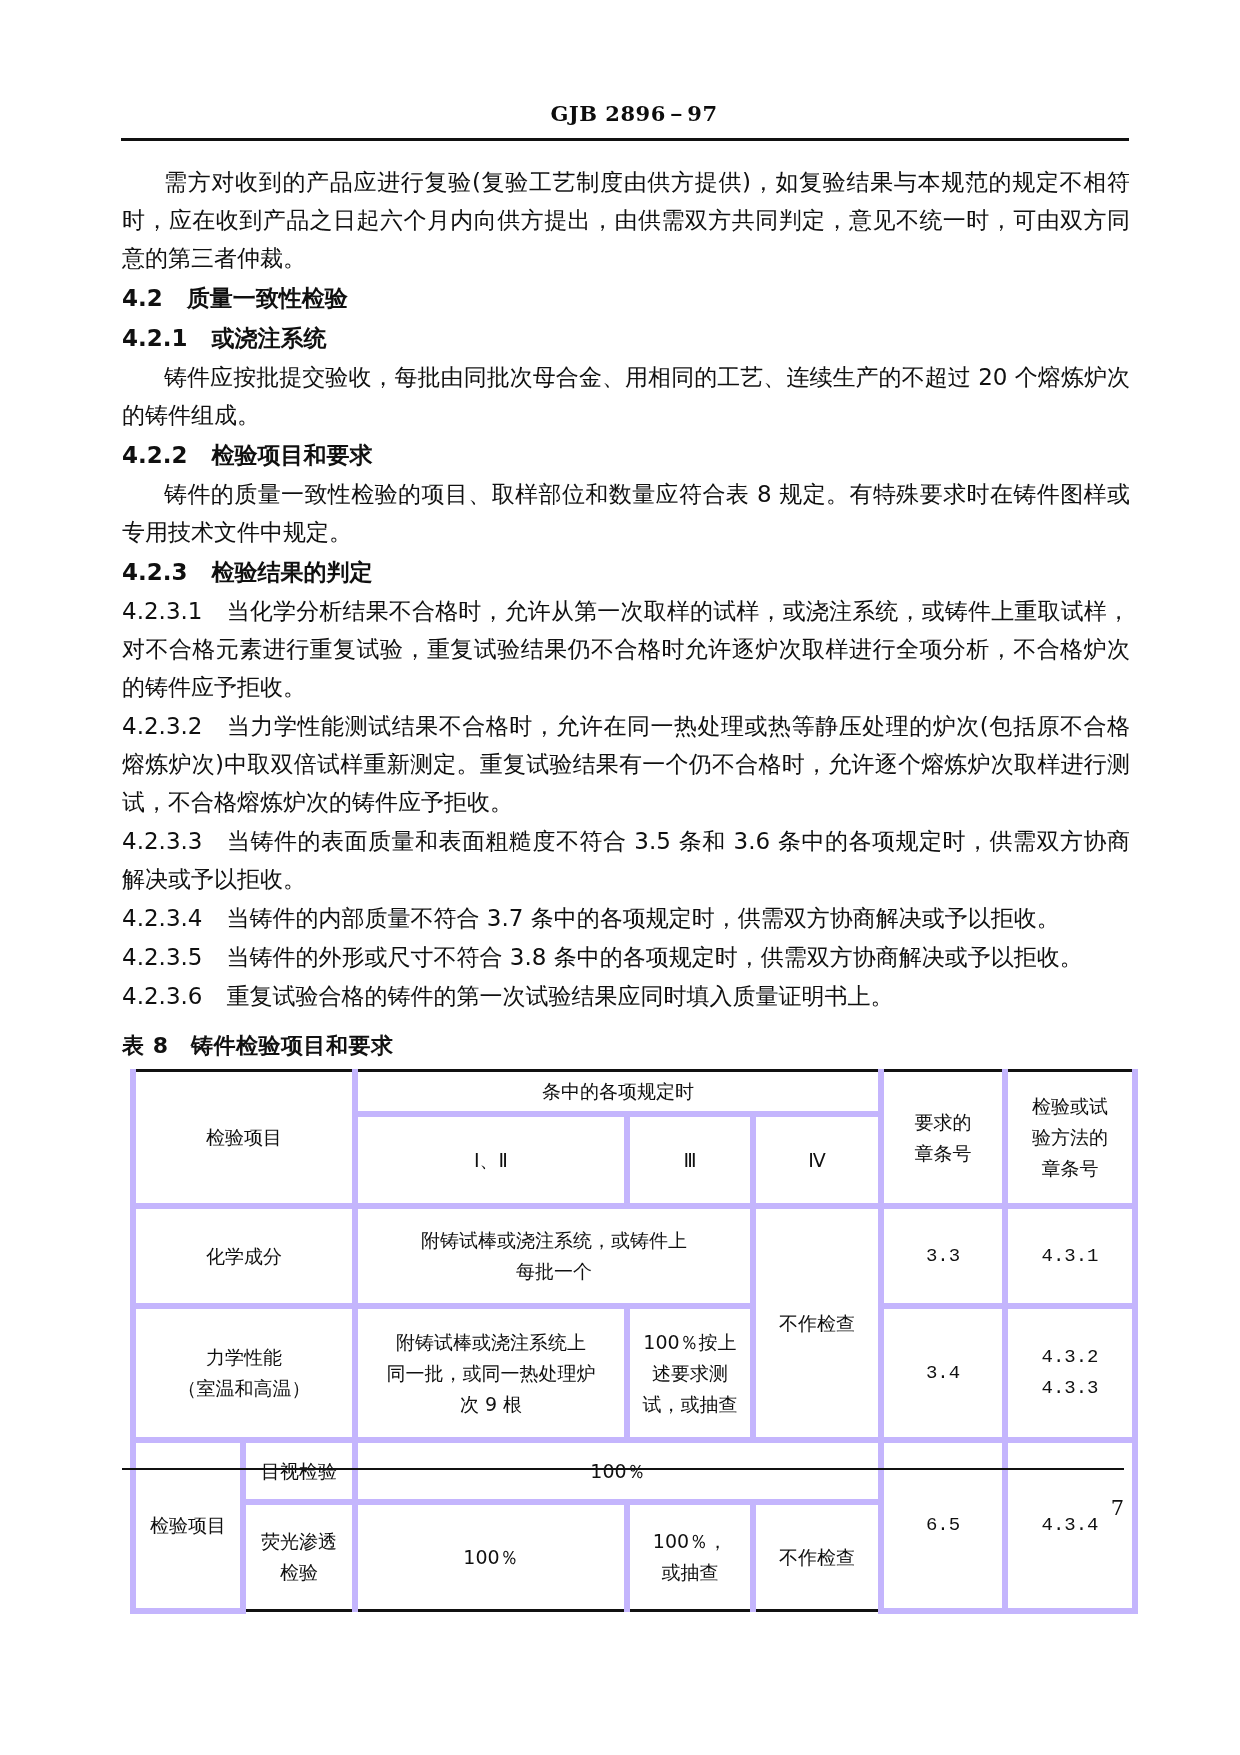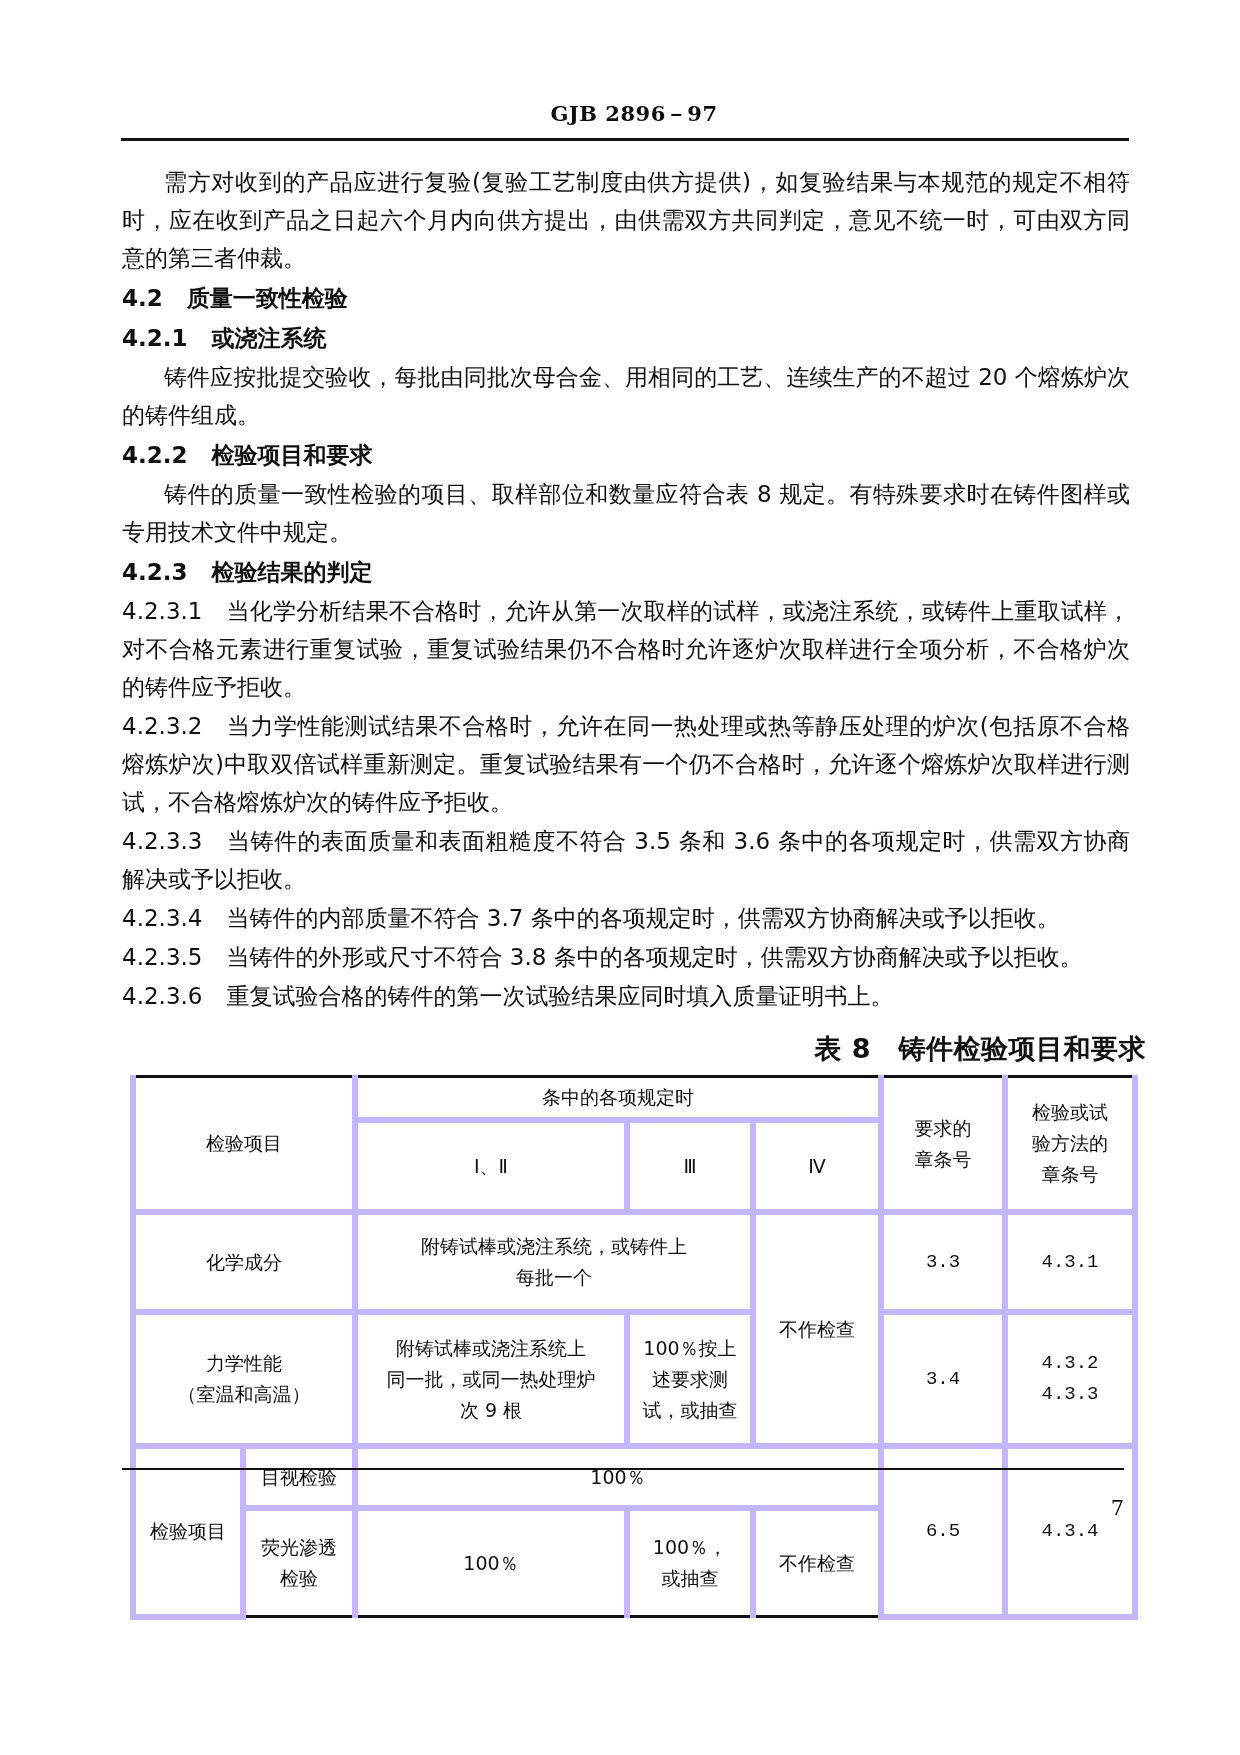--- a/index.html
+++ b/index.html
@@ -56,22 +56,22 @@
   .para.indent { text-indent: 42px; }
   .heading {
     font-weight: bold;
     margin: 2px 0 1px 0;
   }
   .clause-num { white-space: nowrap; margin-top: 24px; }
   .sp-2 { display: inline-block; width: 24px; }
 
   
   .table-caption {
-    text-align: right;
-    font-size: 27px;
+    text-align: left;
+    font-size: 22px;
     font-weight: bold;
     margin: 16px 0 8px 0;
     letter-spacing: 0.5px;
   }
 
   
   table.t8 {
     border-collapse: collapse;
     width: 1002px;
     margin: 0 auto;

